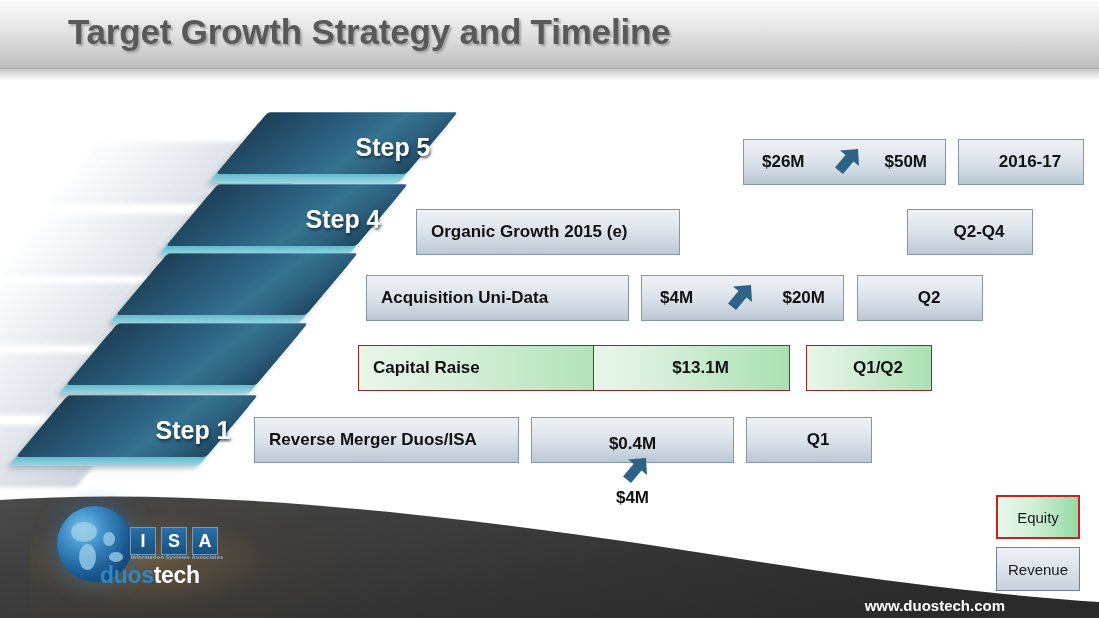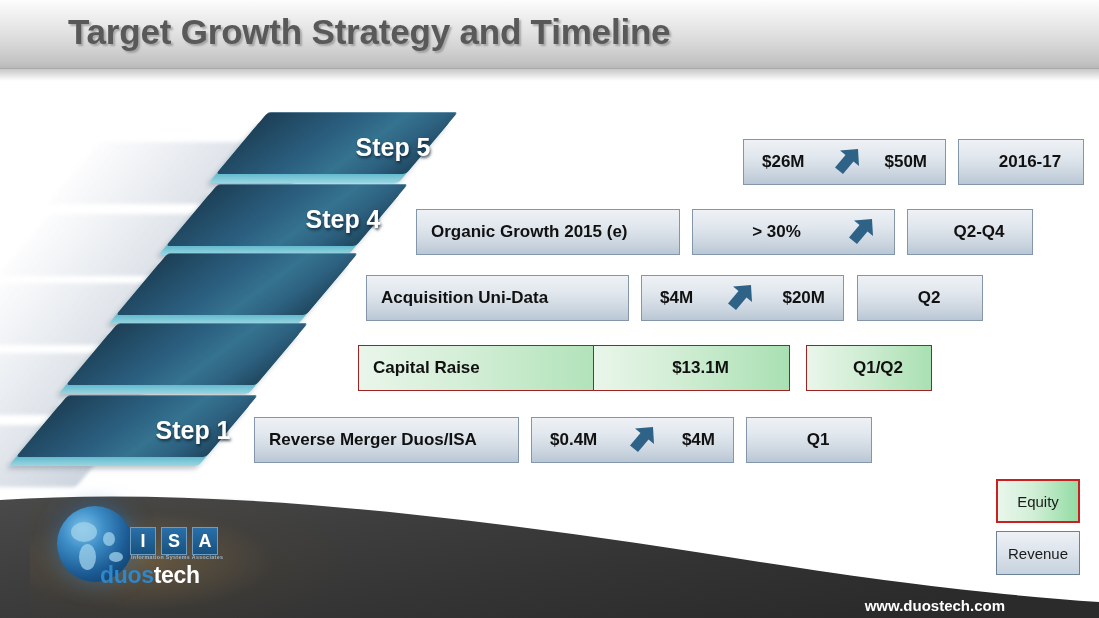--- a/index.html
+++ b/index.html
@@ -145,20 +145,21 @@
   .legend-box {
     position: absolute;
     box-sizing: border-box;
     width: 84px;
     height: 44px;
     display: flex;
     align-items: center;
     justify-content: center;
     font-size: 15px;
     color: #1a1a1a;
+    margin-top: 16px;
   }
   .legend-box.green {
     background: linear-gradient(to right, #eaf7ec 0%, #d0eed5 45%, #93dca4 100%);
     border: 2px solid #cc2020;
   }
   .legend-box.blue {
     background: linear-gradient(to bottom, #eef1f5 0%, #dfe6ed 40%, #c6d2de 100%);
     border: 1px solid #6e8296;
   }
 
@@ -277,28 +278,20 @@
 
   <div class="step-wrap" style="left:218px; top:184px;">
     <div class="step-trail"></div>
     <div class="slab">
       <div class="slab-side"></div>
       <div class="slab-top"></div>
     </div>
     <div class="step-label">Step 4</div>
   </div>
   <div class="ibox blue left" style="left:416px; top:209px; width:264px;">Organic Growth 2015 (e)</div>
-  <div class="ibox blue between" style="left:692px; top:209px; width:203px;">
-    <span style="flex:1; text-align:center;">&gt; 30%</span>
-    <span class="arrow-icon">
-      <svg viewBox="0 0 34 34" width="34" height="34" aria-hidden="true">
-        <path d="M30 4 L31 21 L25.5 16.5 L15 29 L7 22.5 L17.5 10 L12 5.5 Z" fill="#2e6387"></path>
-      </svg>
-    </span>
-  </div>
   <div class="ibox blue center" style="left:907px; top:209px; width:126px;">Q2-Q4</div>
 
   <div class="step-wrap" style="left:168px; top:253px;">
     <div class="step-trail"></div>
     <div class="slab">
       <div class="slab-side"></div>
       <div class="slab-top"></div>
     </div>
   </div>
   <div class="ibox blue left" style="left:366px; top:275px; width:263px;">Acquisition Uni-Data</div>
@@ -326,21 +319,21 @@
 
   <div class="step-wrap" style="left:68px; top:395px;">
     <div class="step-trail"></div>
     <div class="slab">
       <div class="slab-side"></div>
       <div class="slab-top"></div>
     </div>
     <div class="step-label">Step 1</div>
   </div>
   <div class="ibox blue left" style="left:254px; top:417px; width:265px;">Reverse Merger Duos/ISA</div>
-  <div class="ibox blue between" style="left:531px; top:417px; width:203px;">
+  <div class="ibox blue between" style="left:531px; top:417px; width:203px;flex-direction:column;">
     <span>$0.4M</span>
     <span class="arrow-icon">
       <svg viewBox="0 0 34 34" width="34" height="34" aria-hidden="true">
         <path d="M30 4 L31 21 L25.5 16.5 L15 29 L7 22.5 L17.5 10 L12 5.5 Z" fill="#2e6387"></path>
       </svg>
     </span>
     <span>$4M</span>
   </div>
   <div class="ibox blue center" style="left:746px; top:417px; width:126px;">Q1</div>
 

